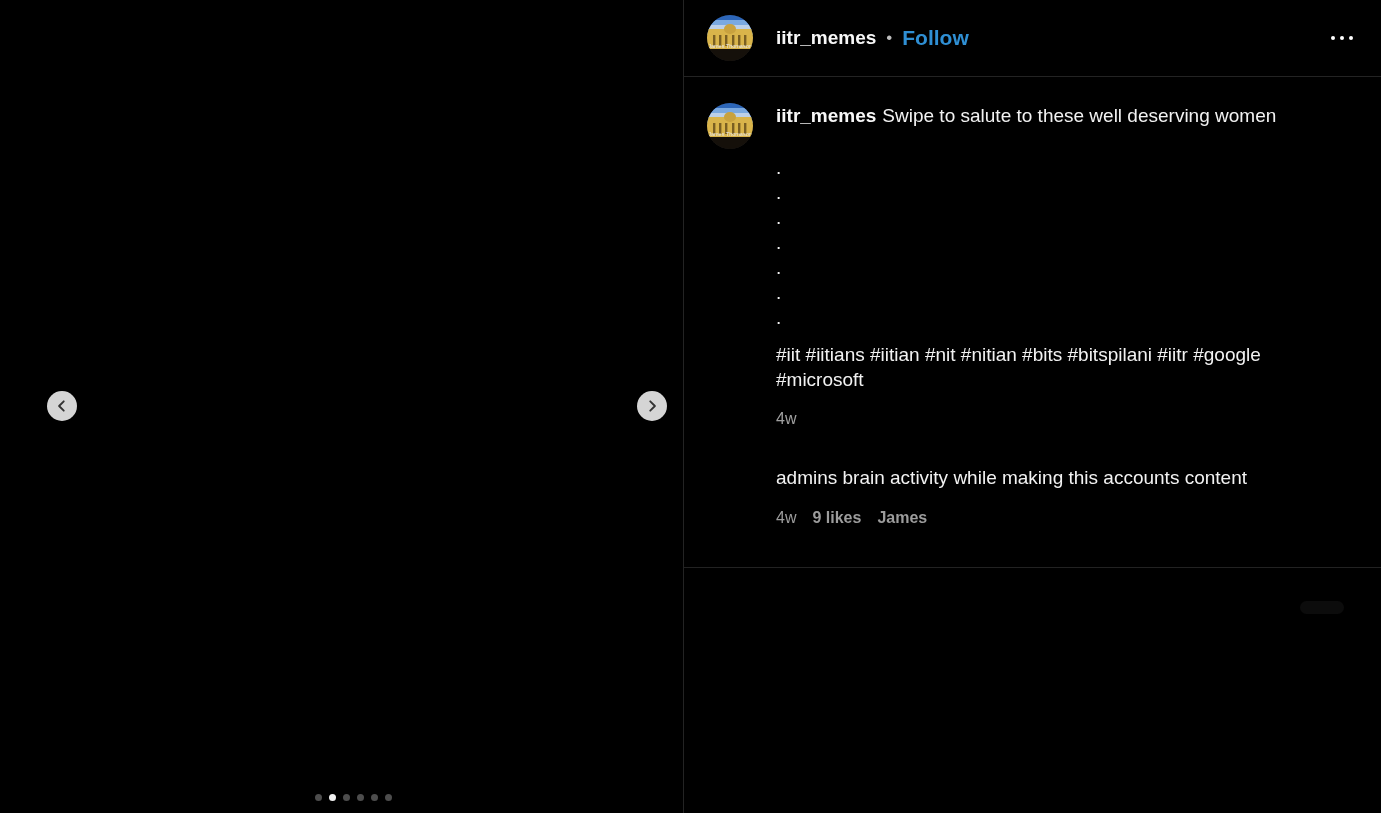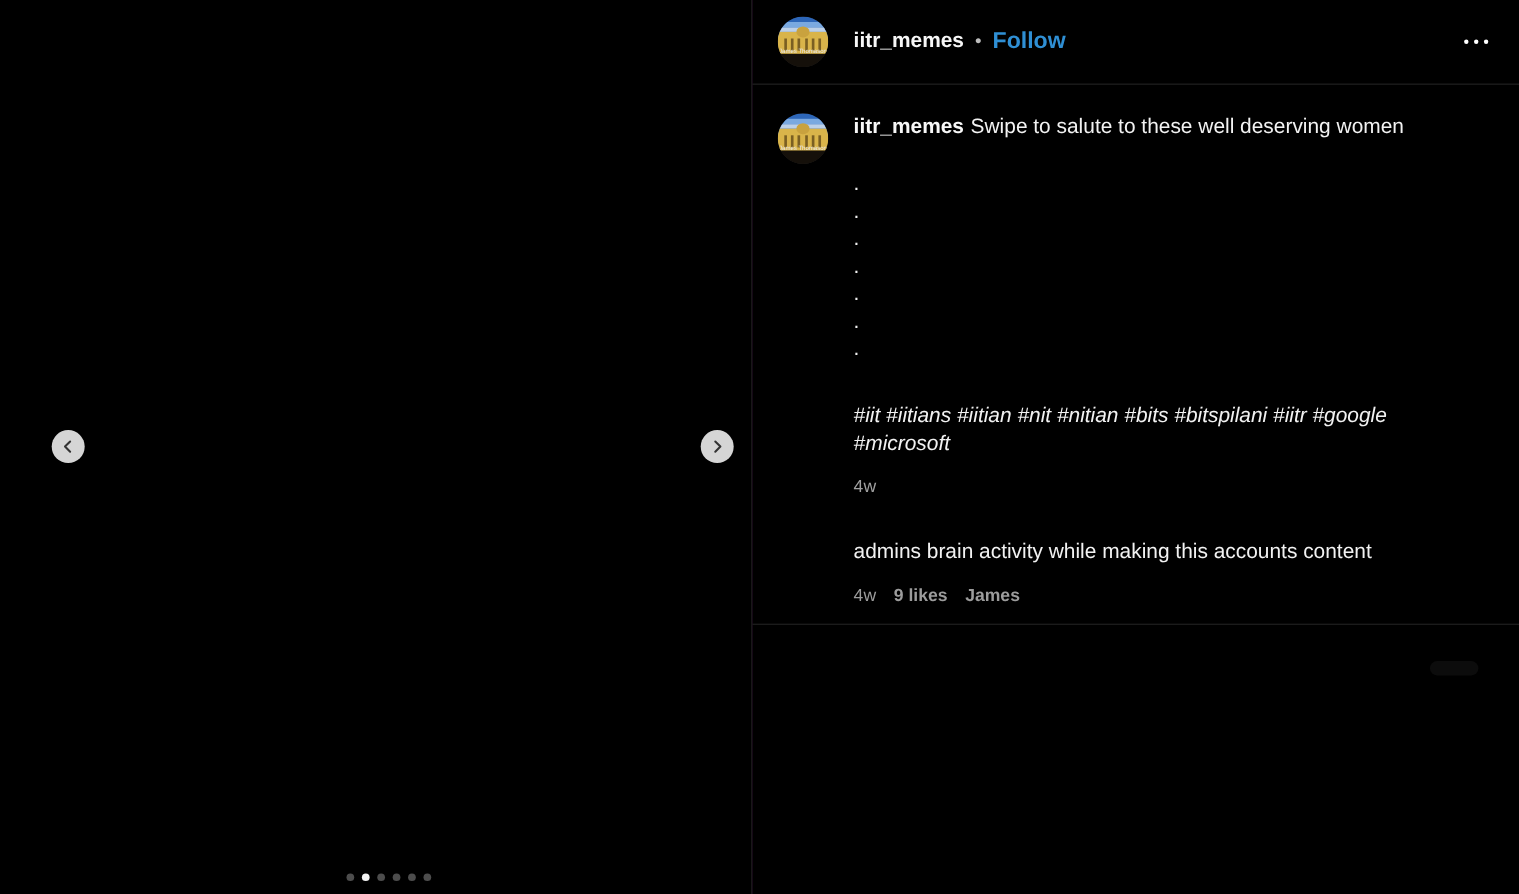--- a/index.html
+++ b/index.html
@@ -1,21 +1,21 @@
 <!DOCTYPE html>
 <html><head>
 <meta charset="utf-8">
 <style>
   html, body { margin:0; padding:0; background:#000; }
   body {
     width:1381px; height:813px; overflow:hidden;
     font-family:"Liberation Sans", sans-serif;
     -webkit-font-smoothing:antialiased;
   }
-  .app { display:flex; width:1381px; height:813px; background:#701a75; }
+  .app { display:flex; width:1381px; height:813px; background:#0ea5e9; }
 
   
   .media-pane {
     width:684px; flex:none; position:relative; background:#000;
     border-right:1px solid #232323; box-sizing:border-box;
   }
   .nav-btn {
     position:absolute; top:391px; width:30px; height:30px; border-radius:50%;
     background:#d5d5d5; border:none; padding:0; cursor:pointer;
     display:flex; align-items:center; justify-content:center;
@@ -49,21 +49,21 @@
   }
   .more-btn i { width:4px; height:4px; border-radius:50%; background:#fff; }
 
   .comments { padding:26px 26px 0 23px; font-size:19px; line-height:25px; }
   .caption-row { display:flex; }
   .caption-row .avatar { margin-right:23px; }
   .caption-col { min-width:0; }
   .caption-line { white-space:nowrap; color:#f2f2f2; }
   .caption-line .username { margin-right:6px; }
   .dot-lines { white-space:pre-line; margin-top:27px; line-height:25px; color:#f2f2f2; }
-  .hashtags { margin-top:36px;font-style:italic; }
+  .hashtags { margin-top:12px; }
   .hashtag-line { white-space:nowrap; color:#f2f2f2; cursor:pointer; }
   .time-sm { margin-top:14px; font-size:16px; color:#a0a0a0; }
   .comment-block { margin-top:34px; line-height:26px; color:#f2f2f2; }
   .comment-block .line { white-space:nowrap; }
   .redacted-user { display:inline-block; width:72px; height:1px; }
   .comment-meta {
     margin-top:14px; font-size:16px; color:#9c9c9c;
     display:flex; gap:16px; align-items:baseline;
   }
   .comment-meta .strong { font-weight:600; cursor:pointer; }

